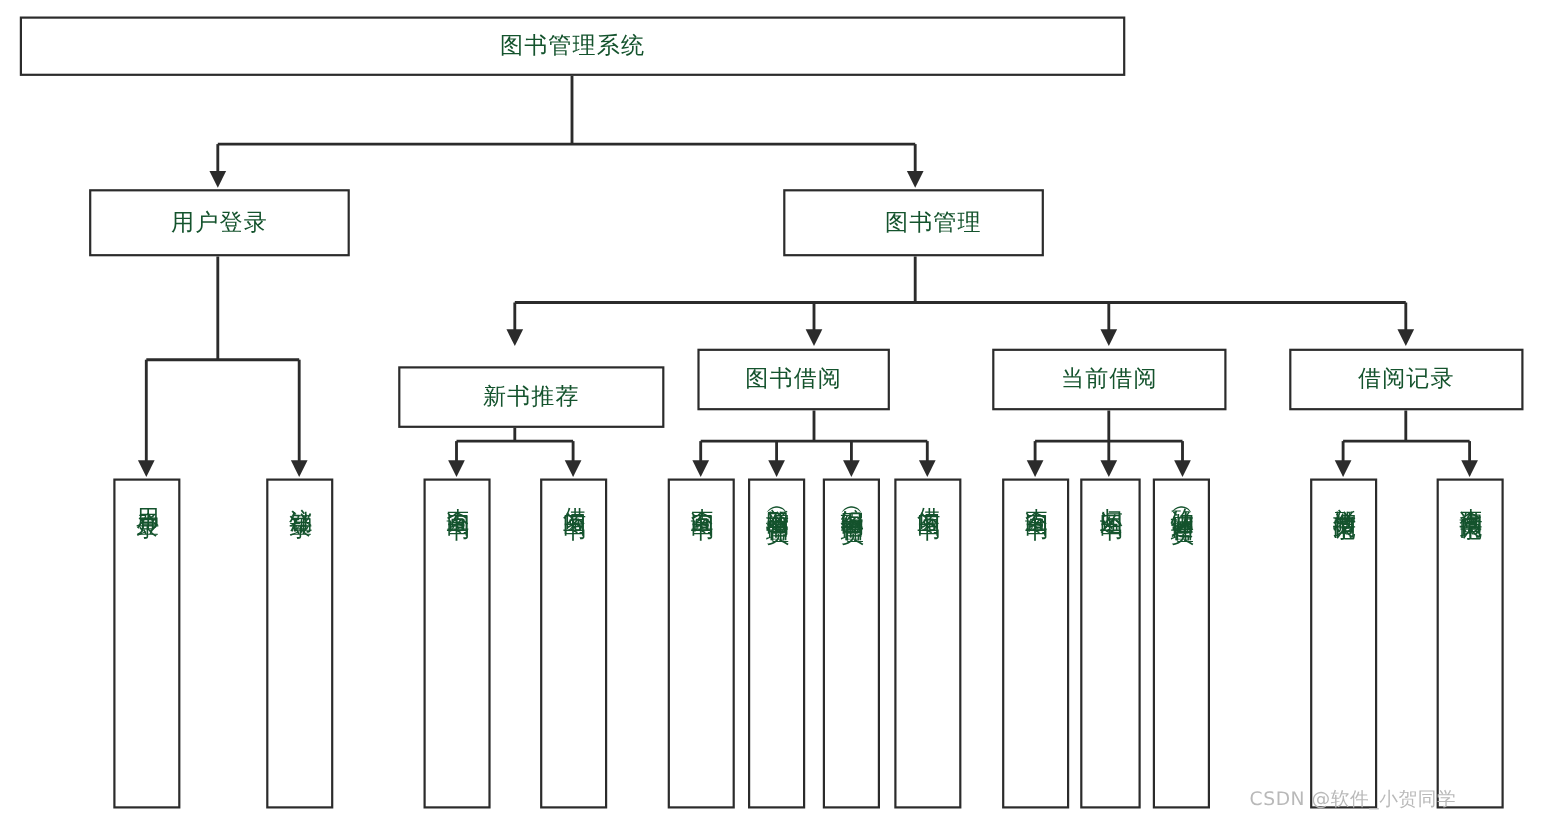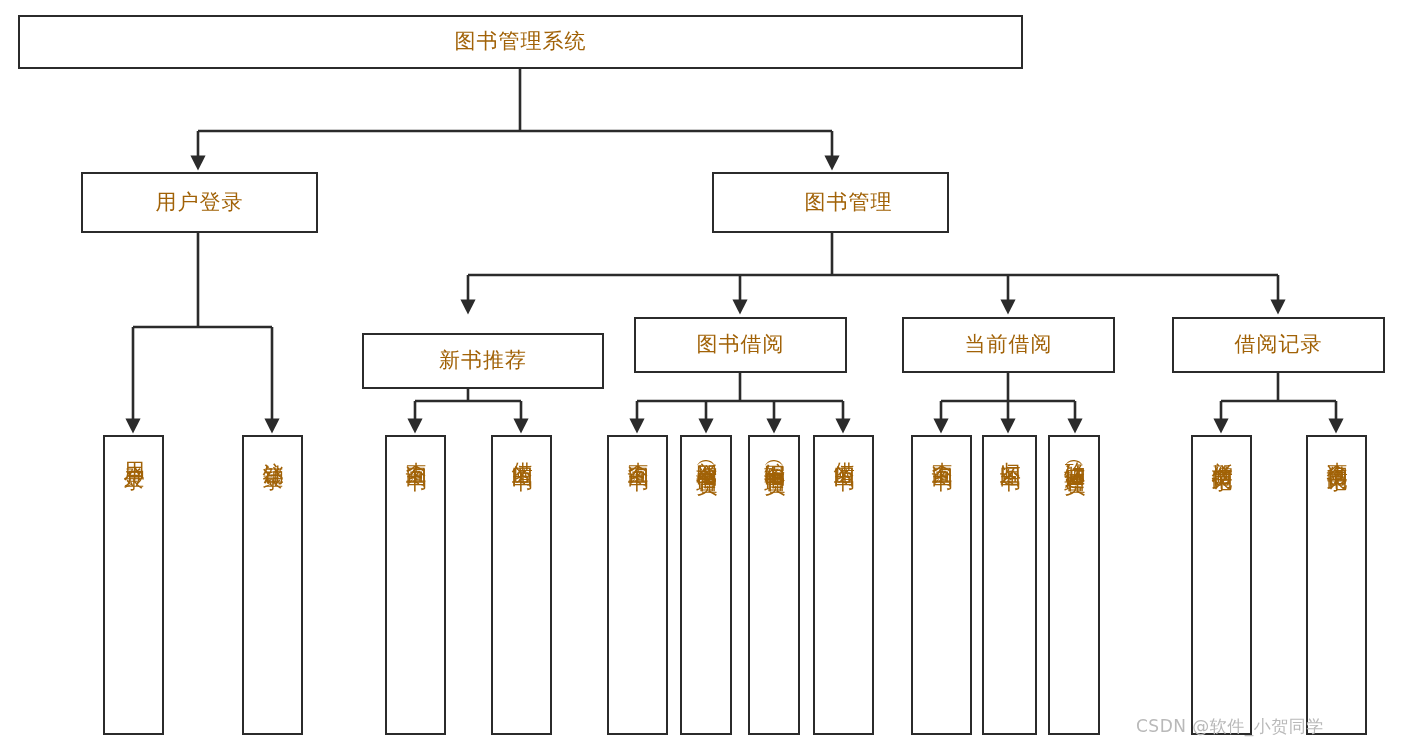--- a/index.html
+++ b/index.html
@@ -27,21 +27,21 @@
     pointer-events: none;
   }
   .node {
     position: absolute;
     box-sizing: border-box;
     background: #ffffff;
     border: 2px solid #2b2b2b;
     display: flex;
     align-items: center;
     justify-content: center;
-    color: #a16207;
+    color: #14532d;
   }
   .node-h {
     font-size: 21px;
     letter-spacing: 1px;
     line-height: 1.2;
     white-space: nowrap;
   }
   .node-root {
     font-size: 21px;
     letter-spacing: 1px;
@@ -135,21 +135,21 @@
   </div>
 
   <div class="node node-h" style="left:712px; top:172px; width:237px; height:61px;padding-left:36px;">
     <span>图书管理</span>
   </div>
 
   <div class="node node-h" style="left:362px; top:317px; width:242px; height:56px;margin-top:16px;">
     <span>新书推荐</span>
   </div>
 
-  <div class="node node-h" style="left:634px; top:317px; width:213px; height:56px;">
+  <div class="node node-h" style="left:634px; top:317px; width:175px; height:56px;">
     <span>图书借阅</span>
   </div>
 
   <div class="node node-h" style="left:902px; top:317px; width:213px; height:56px;">
     <span>当前借阅</span>
   </div>
 
   <div class="node node-h" style="left:1172px; top:317px; width:213px; height:56px;">
     <span>借阅记录</span>
   </div>

